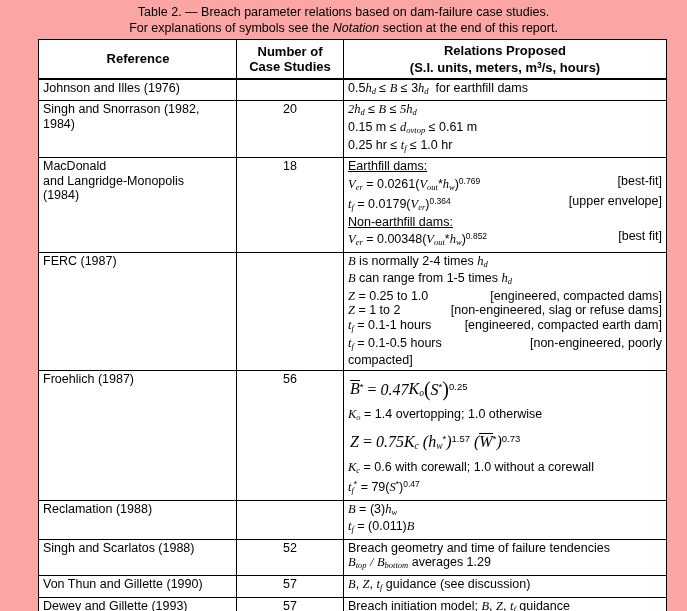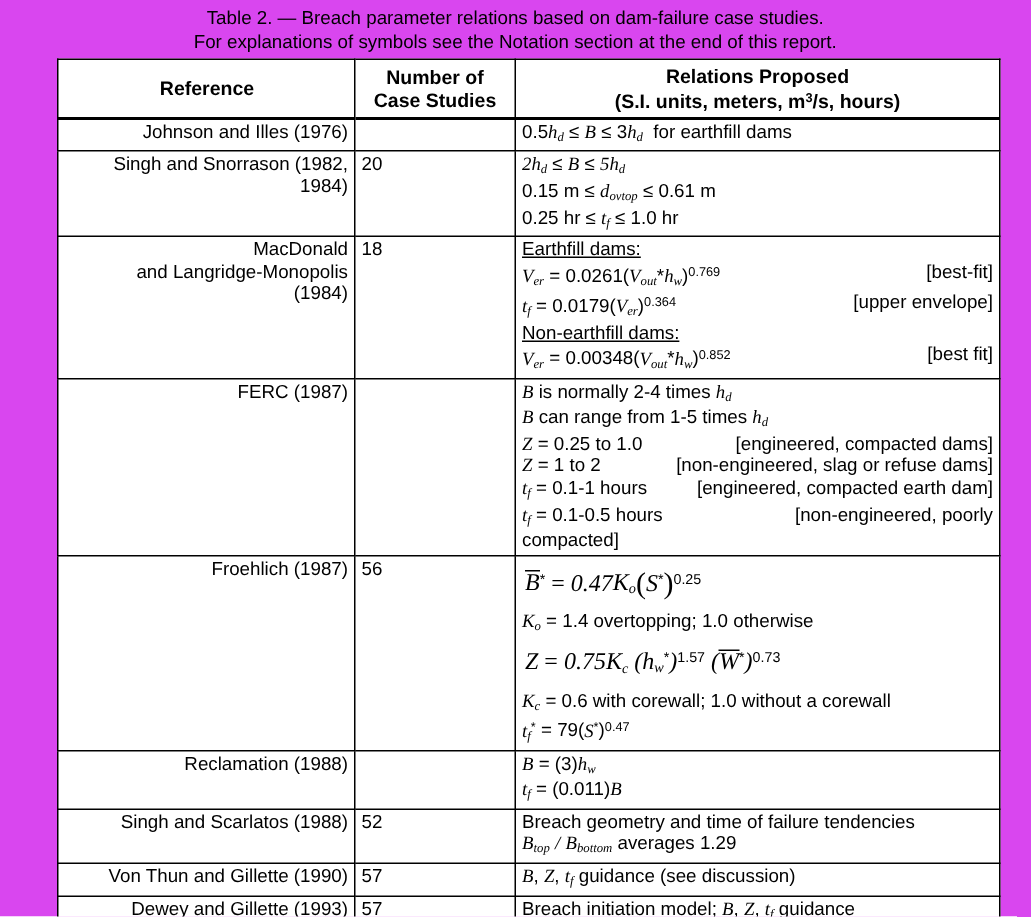--- a/index.html
+++ b/index.html
@@ -11,29 +11,29 @@
     width: 687px;
     height: 611px;
     font-family: "Liberation Sans", sans-serif;
     color: #000000;
     overflow: hidden;
   }
   .page {
     position: relative;
     width: 687px;
     height: 611px;
-    background: #d946ef;
+    background: #fca5a5;
   }
   .caption {
     text-align: center;
     font-size: 12.5px;
     line-height: 16px;
     padding-top: 4px;
   }
-  .caption .ital { }
+  .caption .ital { font-style: italic; }
 
   table.tbl {
     border-collapse: collapse;
     table-layout: fixed;
     margin-left: 38px;
     margin-top: 3px;
     width: 628px;
     background: #fff;
   }
   table.tbl td, table.tbl th {
@@ -51,22 +51,22 @@
     font-size: 13px;
     line-height: 15px;
     padding-top: 3px;
     padding-bottom: 3px;
   }
   thead th.ref-head { text-align: left; padding-left: 5px; margin-left: 16px; }
   .col-ref  { width: 198px; }
   .col-num  { width: 107px; }
   .col-rel  { width: 323px; }
 
-  td.num { padding-top: 2px; margin-left: 24px; }
-  td.ref { padding-left: 5px; text-align: right; }
+  td.num { text-align: center; padding-top: 2px; margin-left: 24px; }
+  td.ref { padding-left: 5px; }
 
   
   .line { white-space: nowrap; position: relative; }
   .line.wrap { white-space: normal; }
   .underl { text-decoration: underline; }
   .tag { float: right; }
   .mi { font-style: italic; font-family: "Liberation Serif", serif; margin-top: 35px; }
   sub { font-size: 8.5px; font-style: italic; font-family: "Liberation Serif", serif; vertical-align: -0.25em; }
   sup { font-size: 8.5px; vertical-align: 0.45em; font-style: normal; font-family: "Liberation Sans", sans-serif; }
   .eqbig {

